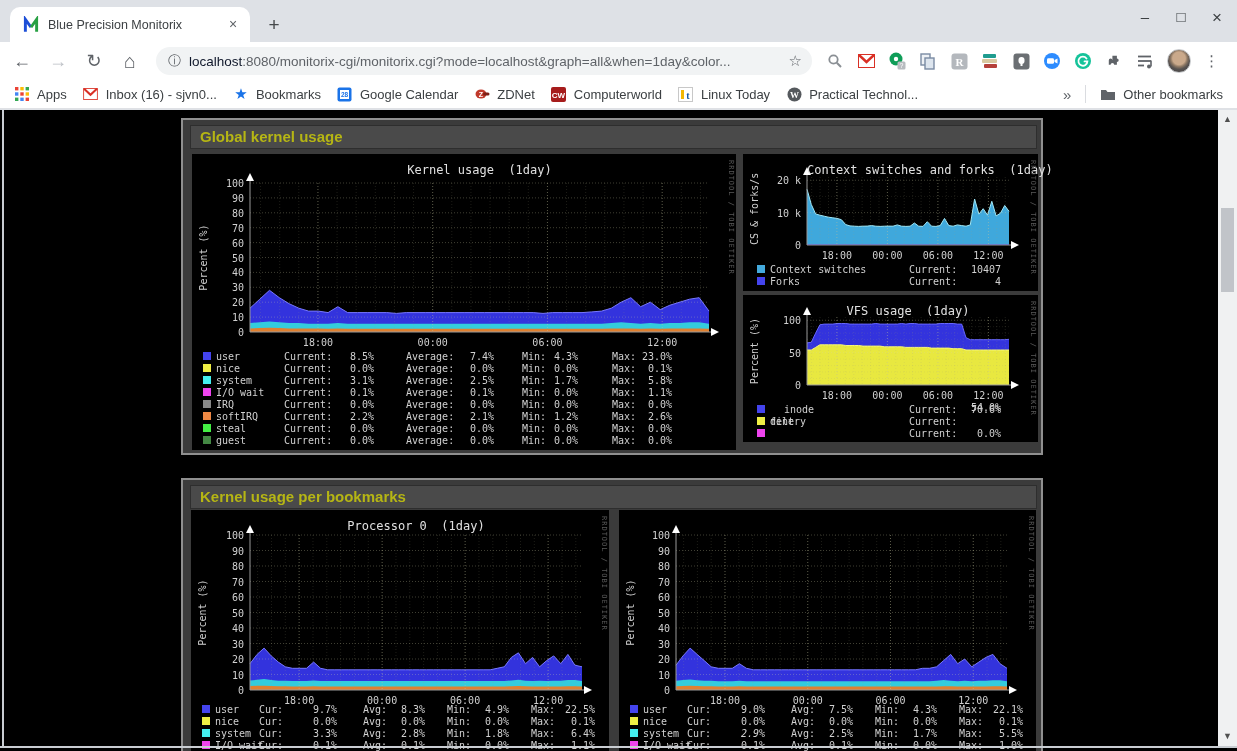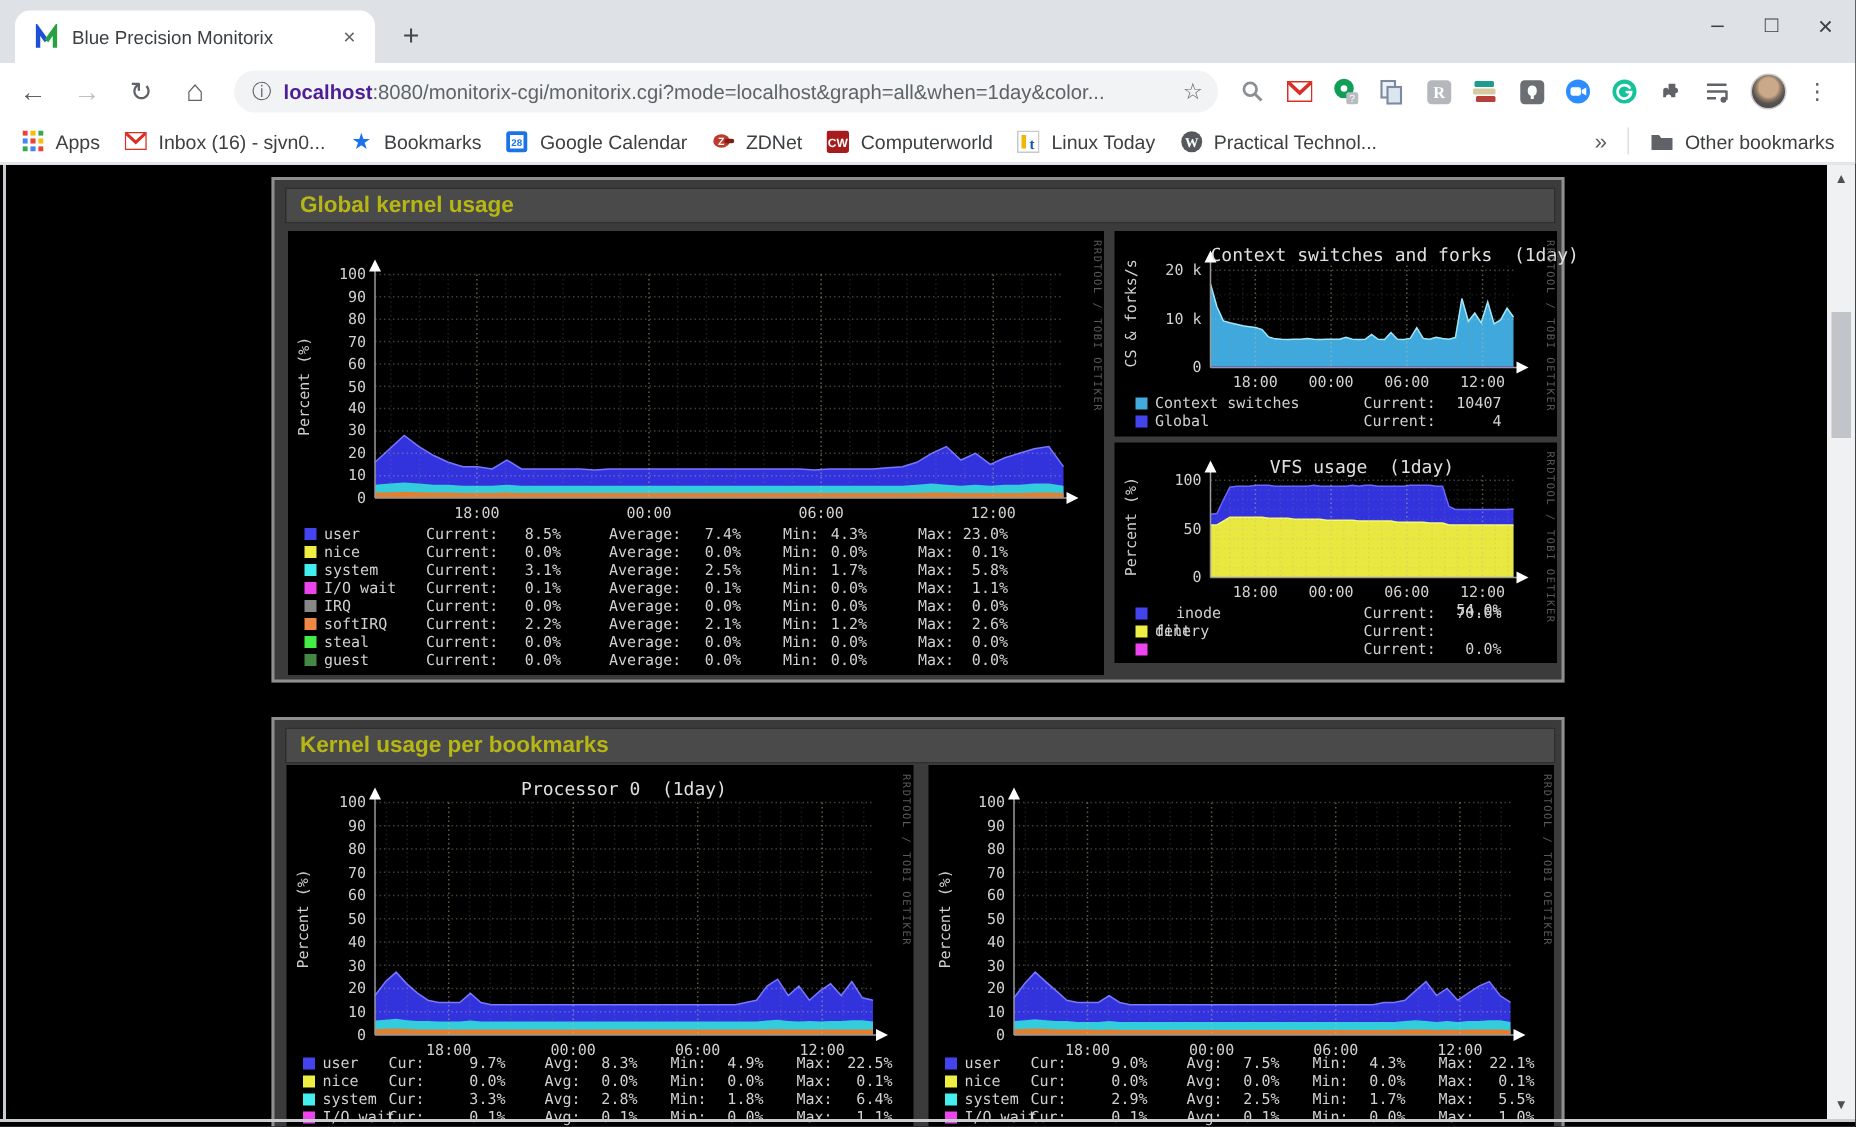--- a/index.html
+++ b/index.html
@@ -16,21 +16,21 @@
   .win-controls { position:absolute; right:10px; top:8px; display:flex; gap:16px; color:#3c4043; font-size:15px; }
   .win-controls span { width:20px; text-align:center; }
 
   
   .toolbar { position:absolute; top:42px; left:0; width:100%; height:38px; background:#ffffff; display:flex; align-items:center; }
   .nav-ic { width:28px; height:28px; text-align:center; line-height:28px; font-size:18px; color:#5f6368; margin-left:8px; flex:none; }
   .nav-ic.disabled { color:#bdc1c6; }
   .urlbar { margin-left:12px; width:656px; height:28px; background:#f1f3f4; border-radius:14px; display:flex; align-items:center; padding:0 10px 0 12px; flex:none; }
   .urlbar .info { color:#5f6368; font-size:13px; margin-right:8px; flex:none; }
   .url-text { flex:1; font-size:13.5px; white-space:nowrap; overflow:hidden; }
-  .url-host { color:#4c1d95;font-weight:bold; }
+  .url-host { color:#0f172a; }
   .url-rest { color:#5f6368; }
   .urlbar .star { color:#5f6368; font-size:15px; flex:none; margin-left:6px; }
   .ext-row { display:flex; align-items:center; gap:13px; margin-left:14px; }
   .ext { width:18px; height:18px; flex:none; display:flex; align-items:center; justify-content:center; }
   .avatar { width:24px; height:24px; border-radius:50%; flex:none;
             background:radial-gradient(circle at 50% 38%, #caa98b 0 36%, #8c7763 48%, #575250 62%, #3f4042 100%); border:1px solid #c7c9cc; }
   .kebab { color:#5f6368; font-size:15px; width:14px; text-align:center; }
 
   
   .bookmarks { position:absolute; top:80px; left:0; width:100%; height:29px; background:#ffffff; border-bottom:1px solid #dfe1e5; display:flex; align-items:center; padding:0 6px; }
@@ -314,20 +314,21 @@
             <line x1="58" y1="88.6" x2="517" y2="88.6" stroke="rgba(210,210,170,0.3)" stroke-dasharray="1,2"></line>
             <line x1="58" y1="73.70000000000002" x2="517" y2="73.70000000000002" stroke="rgba(210,210,170,0.3)" stroke-dasharray="1,2"></line>
             <line x1="58" y1="58.8" x2="517" y2="58.8" stroke="rgba(210,210,170,0.3)" stroke-dasharray="1,2"></line>
             <line x1="58" y1="43.9" x2="517" y2="43.9" stroke="rgba(210,210,170,0.3)" stroke-dasharray="1,2"></line>
             <line x1="58" y1="29" x2="517" y2="29" stroke="rgba(210,210,170,0.3)" stroke-dasharray="1,2"></line>
             <line x1="58" y1="23" x2="58" y2="178" stroke="#9a9a9a" stroke-width="1"></line>
             <line x1="58" y1="178" x2="523" y2="178" stroke="#9a9a9a" stroke-width="1"></line>
             <polygon points="58,19 54,27 62,27" fill="#ffffff"></polygon>
             <polygon points="527,178 519,174 519,182" fill="#ffffff"></polygon>
           </svg>
+          <div class="g-title" style="left: 58px; top: 9px; width: 459px;">Kernel usage  (1day)</div>
           <div class="g-ylabel" style="left: 6px; top: 178px; width: 149px;">Percent (%)</div>
           <div class="g-watermark">RRDTOOL / TOBI OETIKER</div>
           <div class="gtxt" style="left: 12px; top: 173px; width: 40px; text-align: right;">0</div>
           <div class="gtxt" style="left: 12px; top: 158.1px; width: 40px; text-align: right;">10</div>
           <div class="gtxt" style="left: 12px; top: 143.2px; width: 40px; text-align: right;">20</div>
           <div class="gtxt" style="left: 12px; top: 128.3px; width: 40px; text-align: right;">30</div>
           <div class="gtxt" style="left: 12px; top: 113.4px; width: 40px; text-align: right;">40</div>
           <div class="gtxt" style="left: 12px; top: 98.5px; width: 40px; text-align: right;">50</div>
           <div class="gtxt" style="left: 12px; top: 83.6px; width: 40px; text-align: right;">60</div>
           <div class="gtxt" style="left: 12px; top: 68.7px; width: 40px; text-align: right;">70</div>
@@ -469,21 +470,21 @@
           <div class="gtxt" style="left: 18px; top: 21.2381px; width: 40px; text-align: right;">20 k</div>
           <div class="gtxt" style="left: 73.896px; top: 96px; width: 40px; text-align: center;">18:00</div>
           <div class="gtxt" style="left: 124.396px; top: 96px; width: 40px; text-align: center;">00:00</div>
           <div class="gtxt" style="left: 174.896px; top: 96px; width: 40px; text-align: center;">06:00</div>
           <div class="gtxt" style="left: 225.396px; top: 96px; width: 40px; text-align: center;">12:00</div>
           <div class="swatch" style="left: 14px; top: 111px; background: rgb(68, 170, 221);"></div>
           <div class="gtxt lg-label" style="left: 27px; top: 110px;">Context switches</div>
           <div class="gtxt" style="left: 166px; top: 110px;">Current:</div>
           <div class="gtxt lg-val" style="left: 203px; top: 110px; width: 55px;">10407</div>
           <div class="swatch" style="left: 14px; top: 123px; background: rgb(68, 68, 238);"></div>
-          <div class="gtxt lg-label" style="left: 27px; top: 122px;">Global</div>
+          <div class="gtxt lg-label" style="left: 27px; top: 122px;">Forks</div>
           <div class="gtxt" style="left: 166px; top: 122px;">Current:</div>
           <div class="gtxt lg-val" style="left: 203px; top: 122px; width: 55px;">4</div>
         </div>
       <div class="graph-box" style="left:560px; top:175px; width:295px; height:147px;">
           <svg width="295" height="147" class="plot-svg">
             <polygon points="64.0,47.9 68.3,47.3 72.6,38.2 76.9,29.8 81.2,29.1 85.5,29.1 89.8,29.1 94.1,28.5 98.4,28.5 102.7,28.5 107.0,29.1 111.3,29.1 115.6,29.1 119.9,29.1 124.2,29.1 128.5,29.1 132.8,28.5 137.1,29.1 141.4,29.1 145.7,29.1 150.0,29.1 154.3,29.1 158.6,28.5 162.9,29.1 167.1,28.5 171.4,28.5 175.7,29.1 180.0,29.1 184.3,29.1 188.6,29.1 192.9,29.1 197.2,28.5 201.5,28.5 205.8,28.5 210.1,28.5 214.4,29.1 218.7,29.1 223.0,42.7 227.3,44.7 231.6,44.7 235.9,44.7 240.2,44.7 244.5,44.7 248.8,44.7 253.1,44.7 257.4,44.7 261.7,44.7 266.0,44.3 266,90 64,90" fill="#3333DD"></polygon>
             <polyline points="64.0,47.9 68.3,47.3 72.6,38.2 76.9,29.8 81.2,29.1 85.5,29.1 89.8,29.1 94.1,28.5 98.4,28.5 102.7,28.5 107.0,29.1 111.3,29.1 115.6,29.1 119.9,29.1 124.2,29.1 128.5,29.1 132.8,28.5 137.1,29.1 141.4,29.1 145.7,29.1 150.0,29.1 154.3,29.1 158.6,28.5 162.9,29.1 167.1,28.5 171.4,28.5 175.7,29.1 180.0,29.1 184.3,29.1 188.6,29.1 192.9,29.1 197.2,28.5 201.5,28.5 205.8,28.5 210.1,28.5 214.4,29.1 218.7,29.1 223.0,42.7 227.3,44.7 231.6,44.7 235.9,44.7 240.2,44.7 244.5,44.7 248.8,44.7 253.1,44.7 257.4,44.7 261.7,44.7 266.0,44.3" fill="none" stroke="#6666FF" stroke-width="1"></polyline>
             <polygon points="64.0,55.0 68.3,55.0 72.6,52.4 76.9,49.8 81.2,49.8 85.5,49.8 89.8,49.8 94.1,49.8 98.4,49.8 102.7,50.5 107.0,50.5 111.3,50.5 115.6,50.5 119.9,51.1 124.2,51.1 128.5,51.1 132.8,51.1 137.1,51.1 141.4,51.8 145.7,51.8 150.0,51.8 154.3,51.8 158.6,51.8 162.9,52.4 167.1,52.4 171.4,52.4 175.7,52.4 180.0,52.4 184.3,52.4 188.6,53.1 192.9,53.1 197.2,53.1 201.5,53.1 205.8,53.1 210.1,53.7 214.4,53.7 218.7,53.7 223.0,55.0 227.3,55.0 231.6,55.0 235.9,55.0 240.2,55.0 244.5,55.0 248.8,55.0 253.1,55.0 257.4,55.0 261.7,55.0 266.0,55.0 266,90 64,90" fill="#E8E840"></polygon>
             <polyline points="64.0,55.0 68.3,55.0 72.6,52.4 76.9,49.8 81.2,49.8 85.5,49.8 89.8,49.8 94.1,49.8 98.4,49.8 102.7,50.5 107.0,50.5 111.3,50.5 115.6,50.5 119.9,51.1 124.2,51.1 128.5,51.1 132.8,51.1 137.1,51.1 141.4,51.8 145.7,51.8 150.0,51.8 154.3,51.8 158.6,51.8 162.9,52.4 167.1,52.4 171.4,52.4 175.7,52.4 180.0,52.4 184.3,52.4 188.6,53.1 192.9,53.1 197.2,53.1 201.5,53.1 205.8,53.1 210.1,53.7 214.4,53.7 218.7,53.7 223.0,55.0 227.3,55.0 231.6,55.0 235.9,55.0 240.2,55.0 244.5,55.0 248.8,55.0 253.1,55.0 257.4,55.0 261.7,55.0 266.0,55.0" fill="none" stroke="#F8F878" stroke-width="1"></polyline>
             <line x1="68.646" y1="22" x2="68.646" y2="90" stroke="rgba(160,160,130,0.18)" stroke-dasharray="1,2"></line>
@@ -746,21 +747,21 @@
           <div class="gtxt lg-val" style="left: 91px; top: 206px; width: 55px;">0.0%</div>
           <div class="gtxt" style="left: 172px; top: 206px;">Avg:</div>
           <div class="gtxt lg-val" style="left: 179px; top: 206px; width: 55px;">0.0%</div>
           <div class="gtxt" style="left: 256px; top: 206px;">Min:</div>
           <div class="gtxt lg-val" style="left: 263px; top: 206px; width: 55px;">0.0%</div>
           <div class="gtxt" style="left: 340px; top: 206px;">Max:</div>
           <div class="gtxt lg-val" style="left: 349px; top: 206px; width: 55px;">0.1%</div>
           <div class="swatch" style="left: 11px; top: 219px; background: rgb(68, 238, 238);"></div>
           <div class="gtxt lg-label" style="left: 24px; top: 218px;">system</div>
           <div class="gtxt" style="left: 68px; top: 218px;">Cur:</div>
-          <div class="gtxt lg-val" style="left: 91px; top: 218px; width: 55px;">2.9%</div>
+          <div class="gtxt lg-val" style="left: 91px; top: 218px; width: 55px; font-style: italic;">2.9%</div>
           <div class="gtxt" style="left: 172px; top: 218px;">Avg:</div>
           <div class="gtxt lg-val" style="left: 179px; top: 218px; width: 55px;">2.5%</div>
           <div class="gtxt" style="left: 256px; top: 218px;">Min:</div>
           <div class="gtxt lg-val" style="left: 263px; top: 218px; width: 55px;">1.7%</div>
           <div class="gtxt" style="left: 340px; top: 218px;">Max:</div>
           <div class="gtxt lg-val" style="left: 349px; top: 218px; width: 55px;">5.5%</div>
           <div class="swatch" style="left: 11px; top: 231px; background: rgb(238, 68, 238);"></div>
           <div class="gtxt lg-label" style="left: 24px; top: 230px;">I/O wait</div>
           <div class="gtxt" style="left: 68px; top: 230px;">Cur:</div>
           <div class="gtxt lg-val" style="left: 91px; top: 230px; width: 55px;">0.1%</div>

